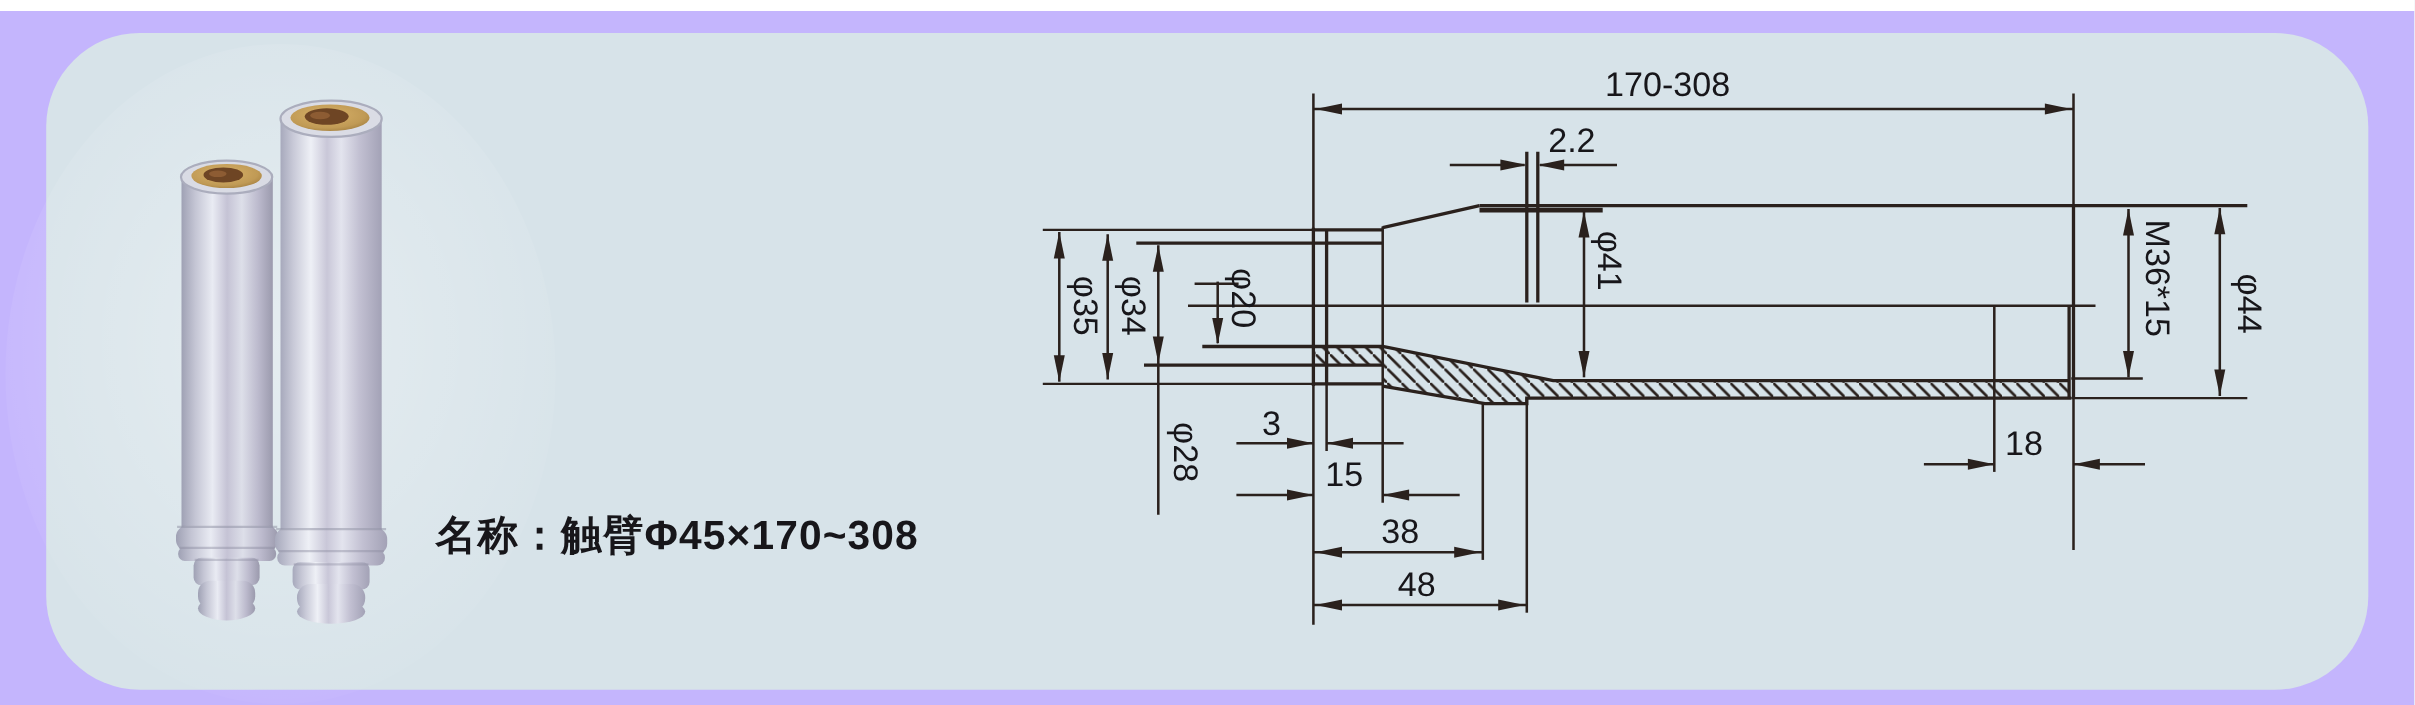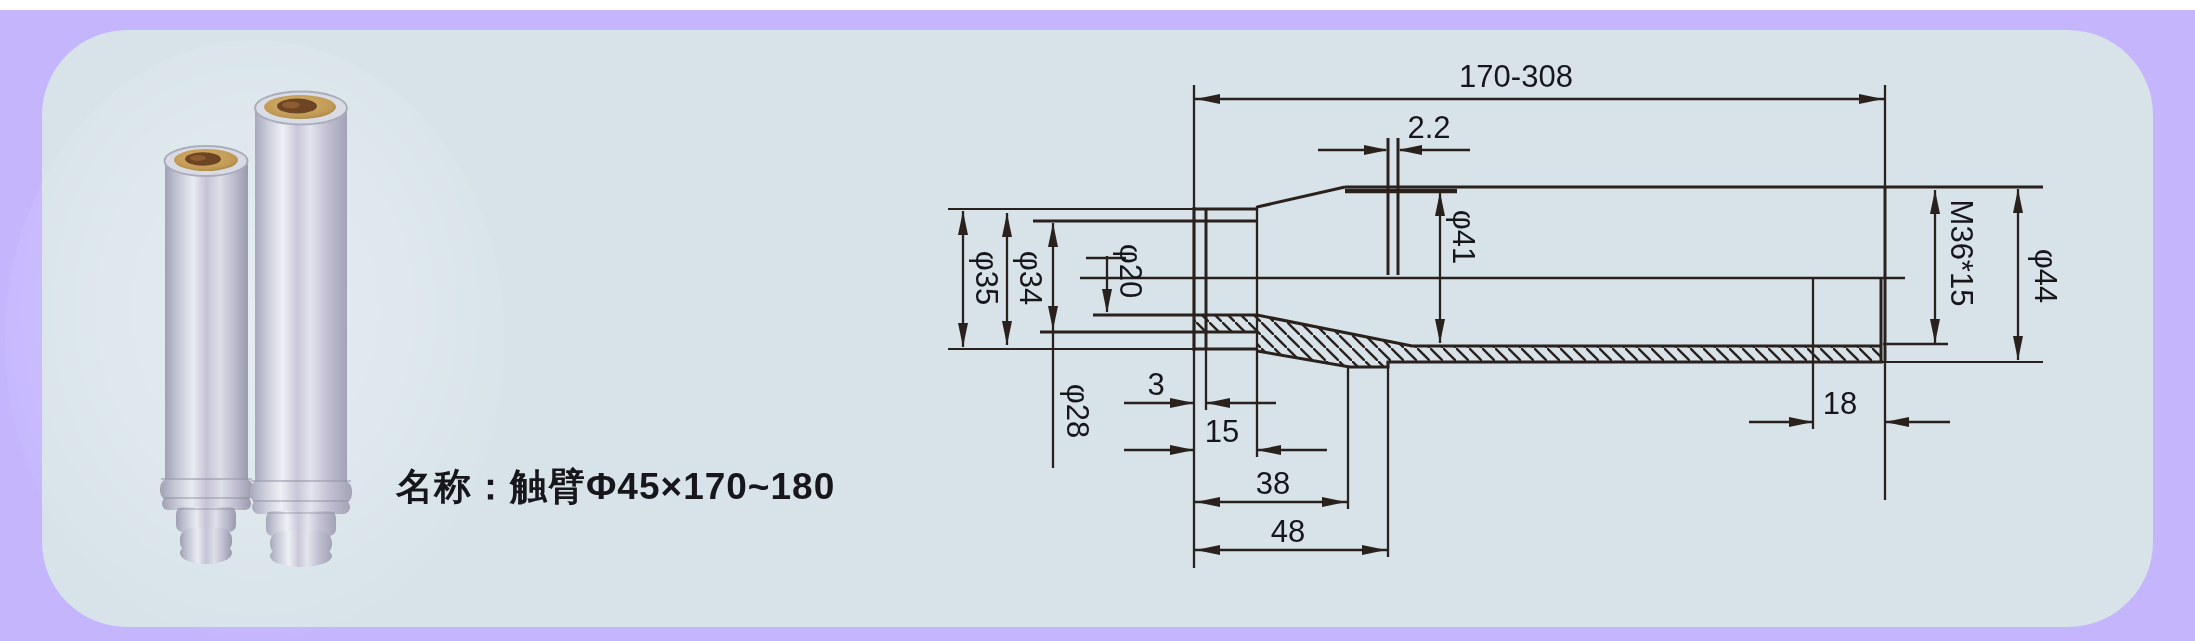--- a/index.html
+++ b/index.html
@@ -254,14 +254,14 @@
 
       <g>
         <line class="dim" x1="1194" y1="540" x2="1388" y2="540"></line>
         <path class="ar" d="M1196,540 L1220,535 L1220,545 Z"></path>
         <path class="ar" d="M1386,540 L1362,535 L1362,545 Z"></path>
         <text class="dtx dtxm" x="1288" y="532">48</text>
       </g>
     </g>
   </svg>
 
-  <div class="caption cap1">名称：触臂Φ45×170~180</div>
+  <div class="caption cap1">名称：触臂Φ45×170~308</div>
 </div>
 
 </body></html>

